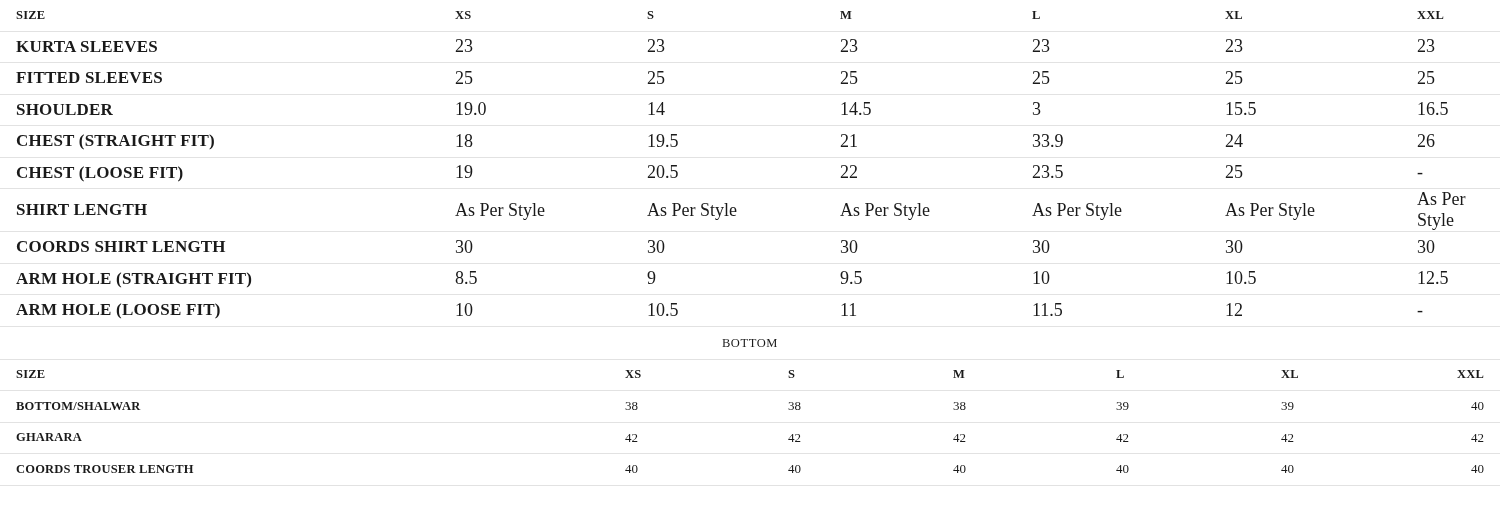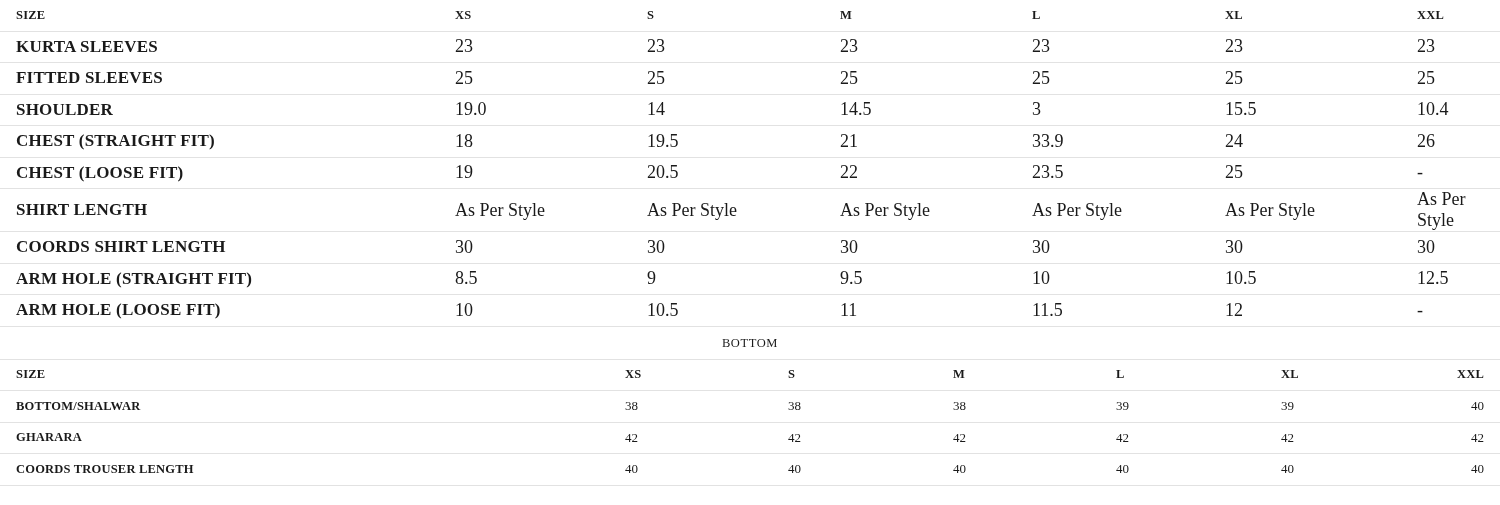--- a/index.html
+++ b/index.html
@@ -151,21 +151,21 @@
         <td class="val c5">25</td>
         <td class="val c6">25</td>
       </tr>
       <tr>
         <td class="rowlabel">SHOULDER</td>
         <td class="val c1">19.0</td>
         <td class="val c2">14</td>
         <td class="val c3">14.5</td>
         <td class="val c4">3</td>
         <td class="val c5">15.5</td>
-        <td class="val c6">10.4</td>
+        <td class="val c6">16.5</td>
       </tr>
       <tr>
         <td class="rowlabel">CHEST (STRAIGHT FIT)</td>
         <td class="val c1">18</td>
         <td class="val c2">19.5</td>
         <td class="val c3">21</td>
         <td class="val c4">33.9</td>
         <td class="val c5">24</td>
         <td class="val c6">26</td>
       </tr>

